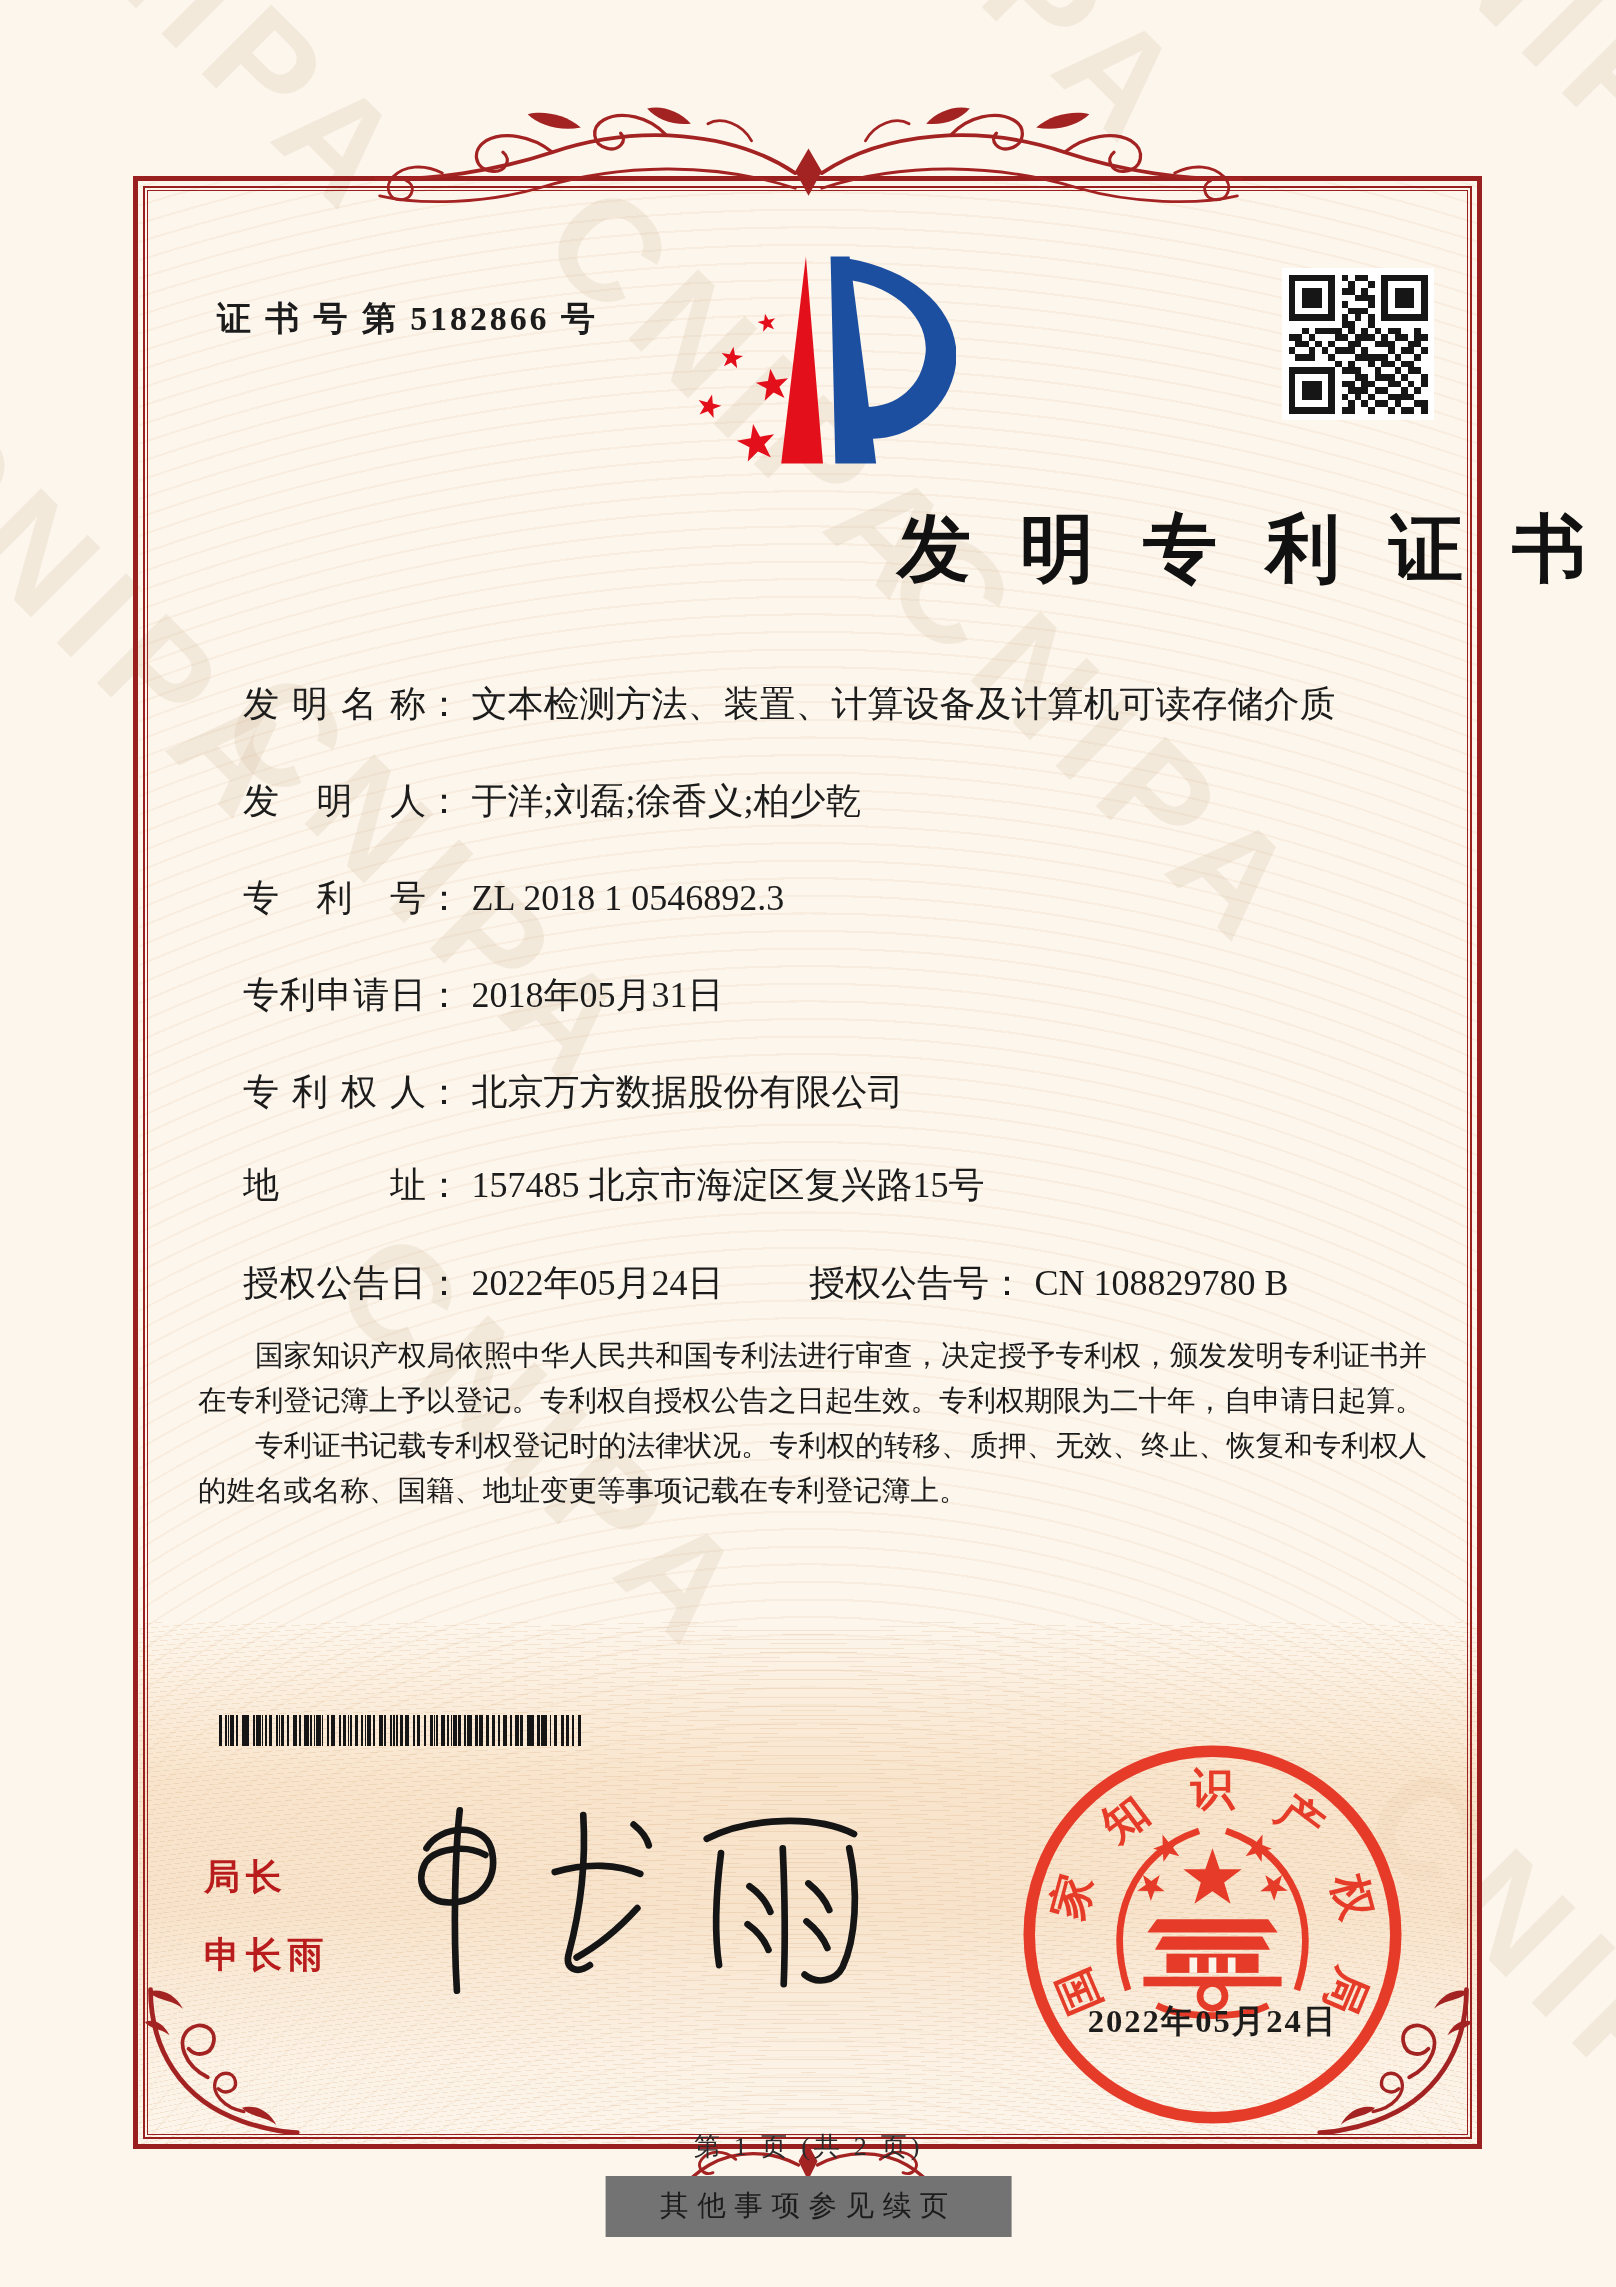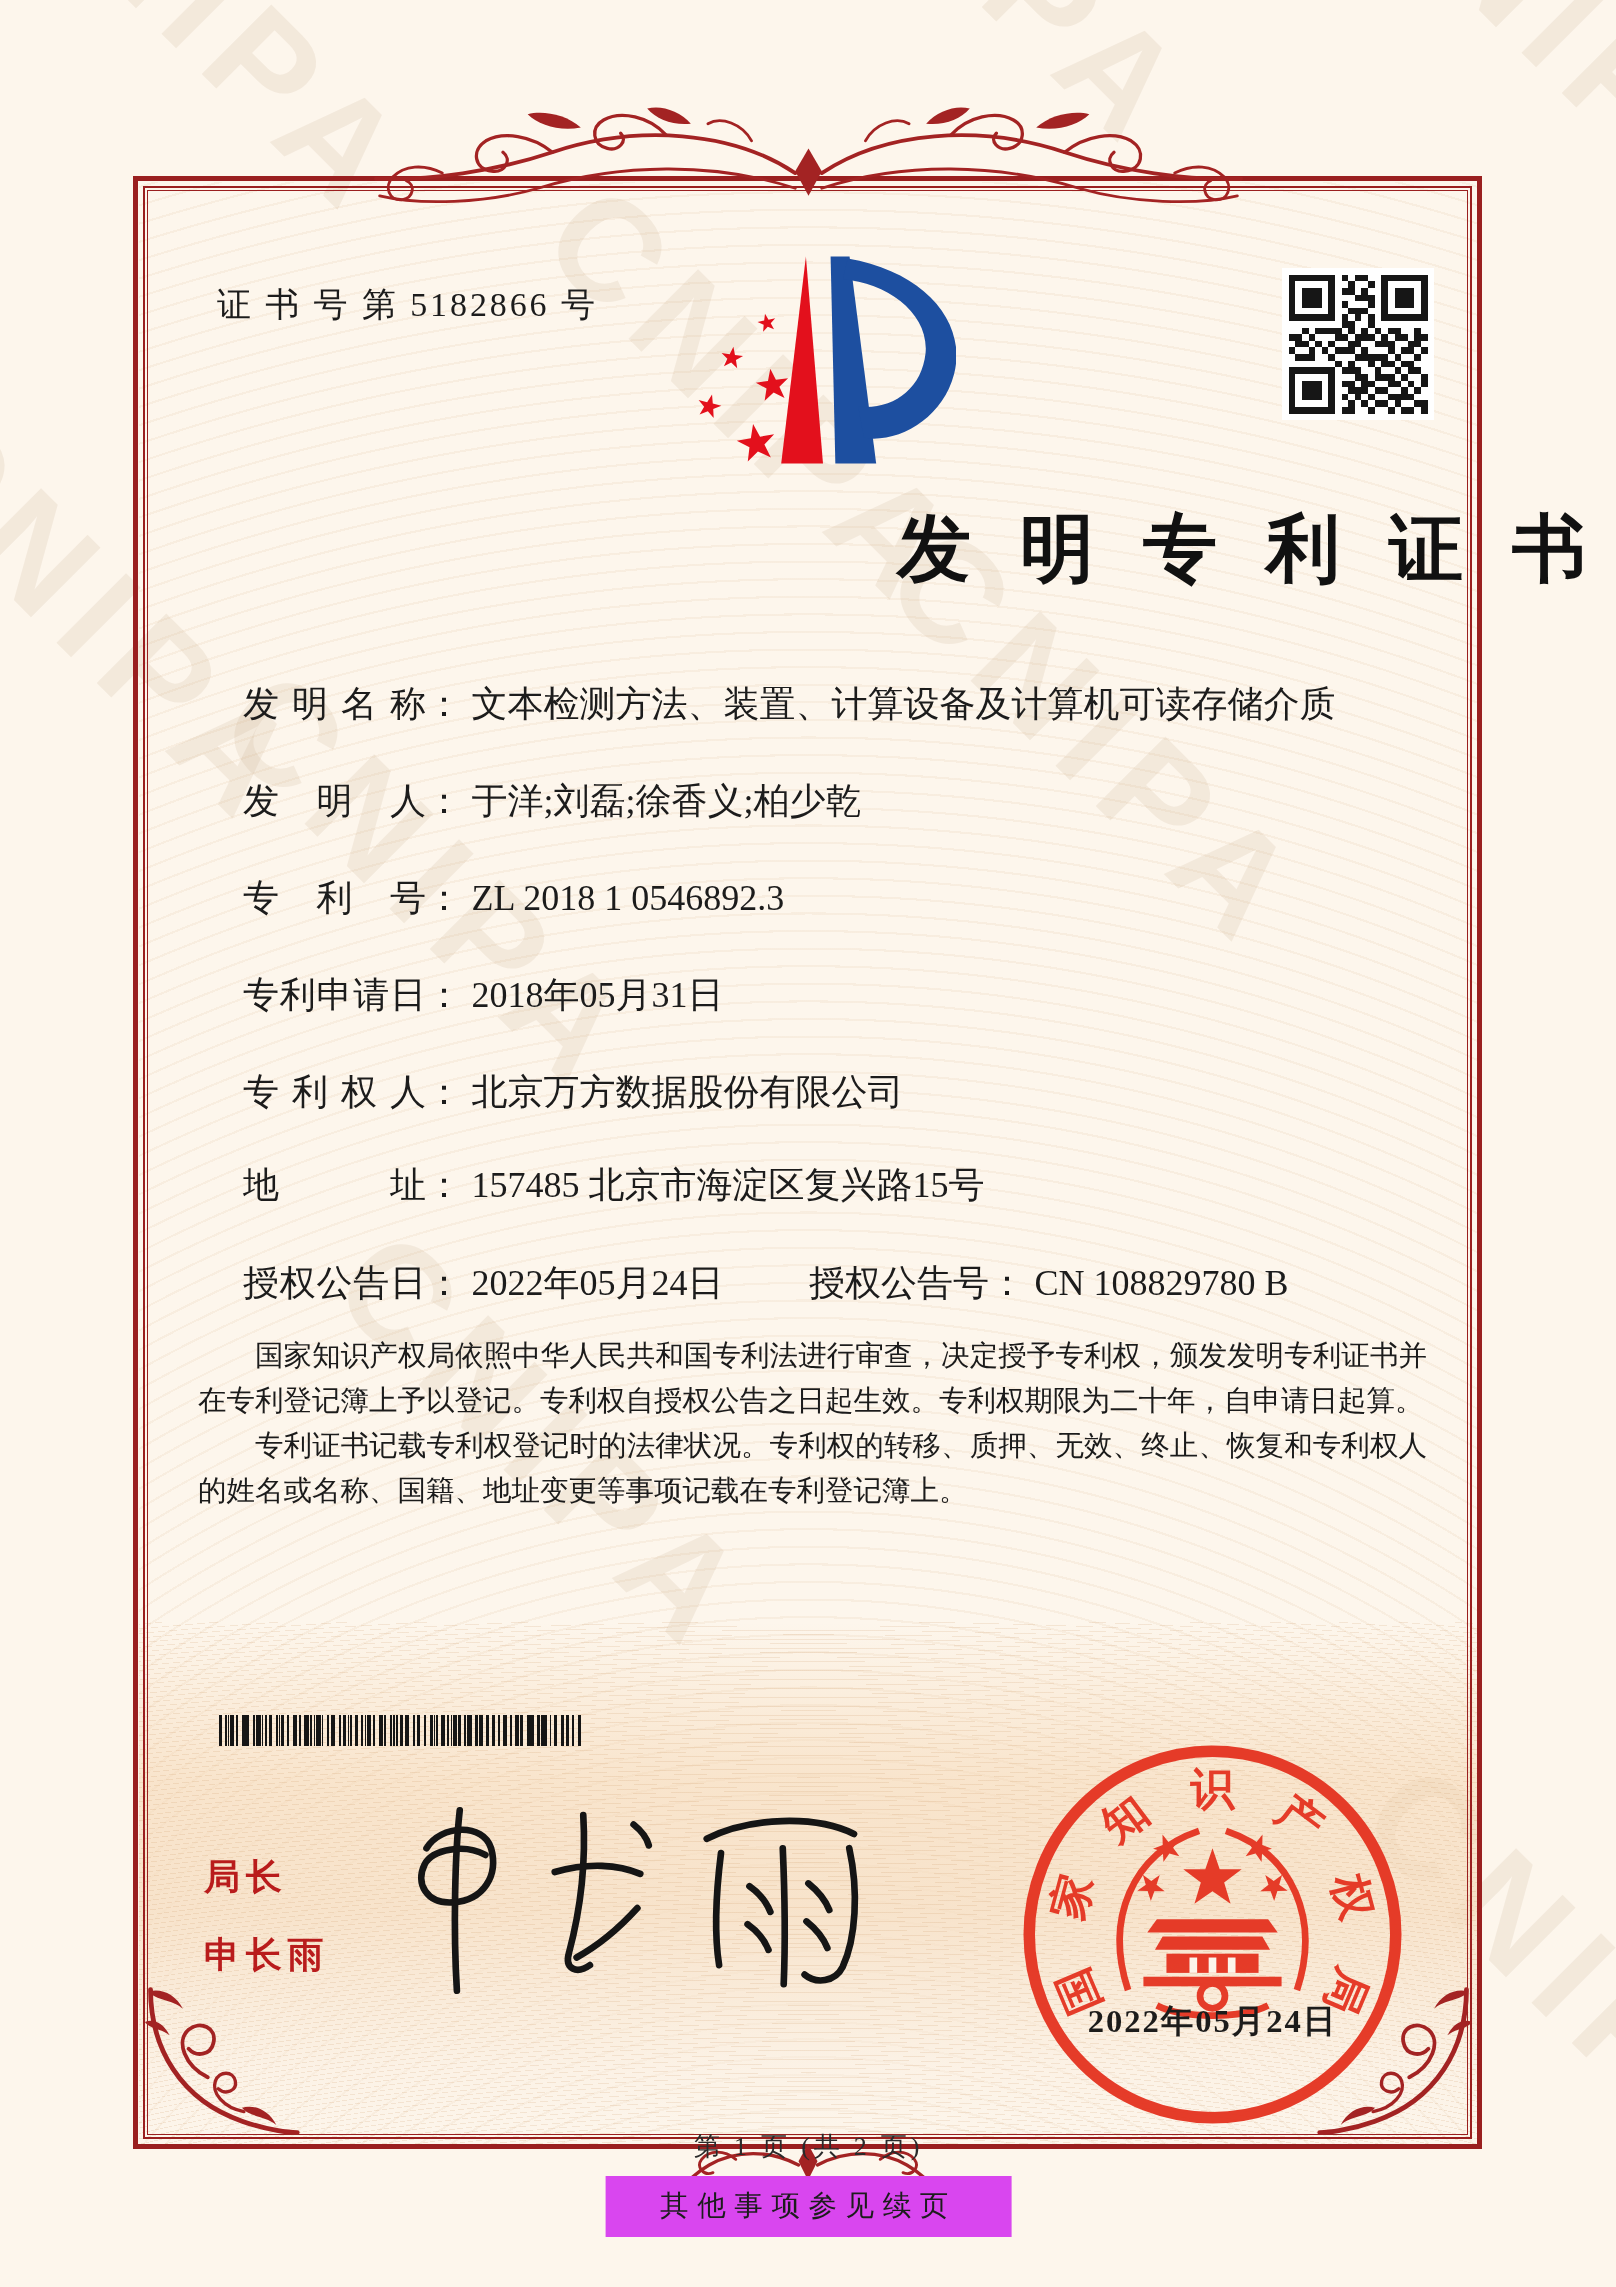--- a/index.html
+++ b/index.html
@@ -26,21 +26,21 @@
   .frame{position:absolute;left:133px;top:176px;right:135px;bottom:138px;
          border:5.7px solid #9a1f1f;z-index:1;}
   .frame .in1{position:absolute;inset:4.8px;border:2.9px solid #9a1f1f;}
   .frame .in1 .in2{position:absolute;inset:1.9px;border:1px solid #9a1f1f;}
 
   .orn{position:absolute;z-index:2;}
   .orn path{stroke:#a32323;fill:none;stroke-linecap:round;}
   .orn .f{fill:#a32323;stroke:none;}
 
   
-  .cert-no{position:absolute;left:217px;top:282px;font-size:34px;letter-spacing:2.9px;z-index:2;}
+  .cert-no{position:absolute;left:217px;top:296px;font-size:34px;letter-spacing:2.9px;z-index:2;font-weight:bold;}
   .logo{position:absolute;left:671px;top:247px;z-index:2;}
   .qr{position:absolute;left:1282px;top:268px;width:139px;height:139px;background:#fff;
       padding:6.7px;display:grid;grid-template-columns:repeat(21,1fr);grid-template-rows:repeat(21,1fr);z-index:2;}
   .qr .qon{background:#161616;}
   .title{position:absolute;left:18px;top:500px;width:100%;text-align:right;font-size:74px;
          font-weight:bold;letter-spacing:49px;text-indent:49px;color:#111;z-index:2;}
 
   
   .row{position:absolute;left:243px;width:1179px;font-size:36px;z-index:2;white-space:nowrap;}
   .lab-in{display:inline-block;width:183px;text-align:justify;text-align-last:justify;}
@@ -57,21 +57,21 @@
     background-image:
       repeating-linear-gradient(90deg,#151515 0 1.9px,rgba(0,0,0,0) 1.9px 5.7px),
       repeating-linear-gradient(90deg,#151515 0 2.9px,rgba(0,0,0,0) 2.9px 12.4px),
       repeating-linear-gradient(90deg,#151515 0 1px,rgba(0,0,0,0) 1px 8.6px);}
   .director{position:absolute;left:204px;font-family:"Liberation Sans","DejaVu Sans",sans-serif;
             font-weight:bold;font-size:36px;letter-spacing:5.7px;color:#b91c1c;z-index:2;}
   .sig{position:absolute;left:369px;top:1796px;z-index:2;}
   .seal{position:absolute;left:1011px;top:1733px;z-index:3;opacity:.96;}
   .page-num{position:absolute;left:0;top:2092px;width:100%;text-align:center;font-size:26px;
             letter-spacing:3.8px;color:#2a2a2a;z-index:2;margin-top:37px;}
-  .note{position:absolute;left:50%;top:2176px;transform:translateX(-50%);background:#d946ef;
+  .note{position:absolute;left:50%;top:2176px;transform:translateX(-50%);background:#737373;
         padding:11.4px 55px;font-size:28.5px;letter-spacing:8.6px;z-index:2;white-space:nowrap;}
 </style>
 </head>
 <body>
 
 <div class="page">
 
   <div class="wm" style="left:-57px;top:-76px">CNIPA</div>
   <div class="wm" style="left:723px;top:-143px">CNIPA</div>
   <div class="wm" style="left:1303px;top:-57px">CNIPA</div>

